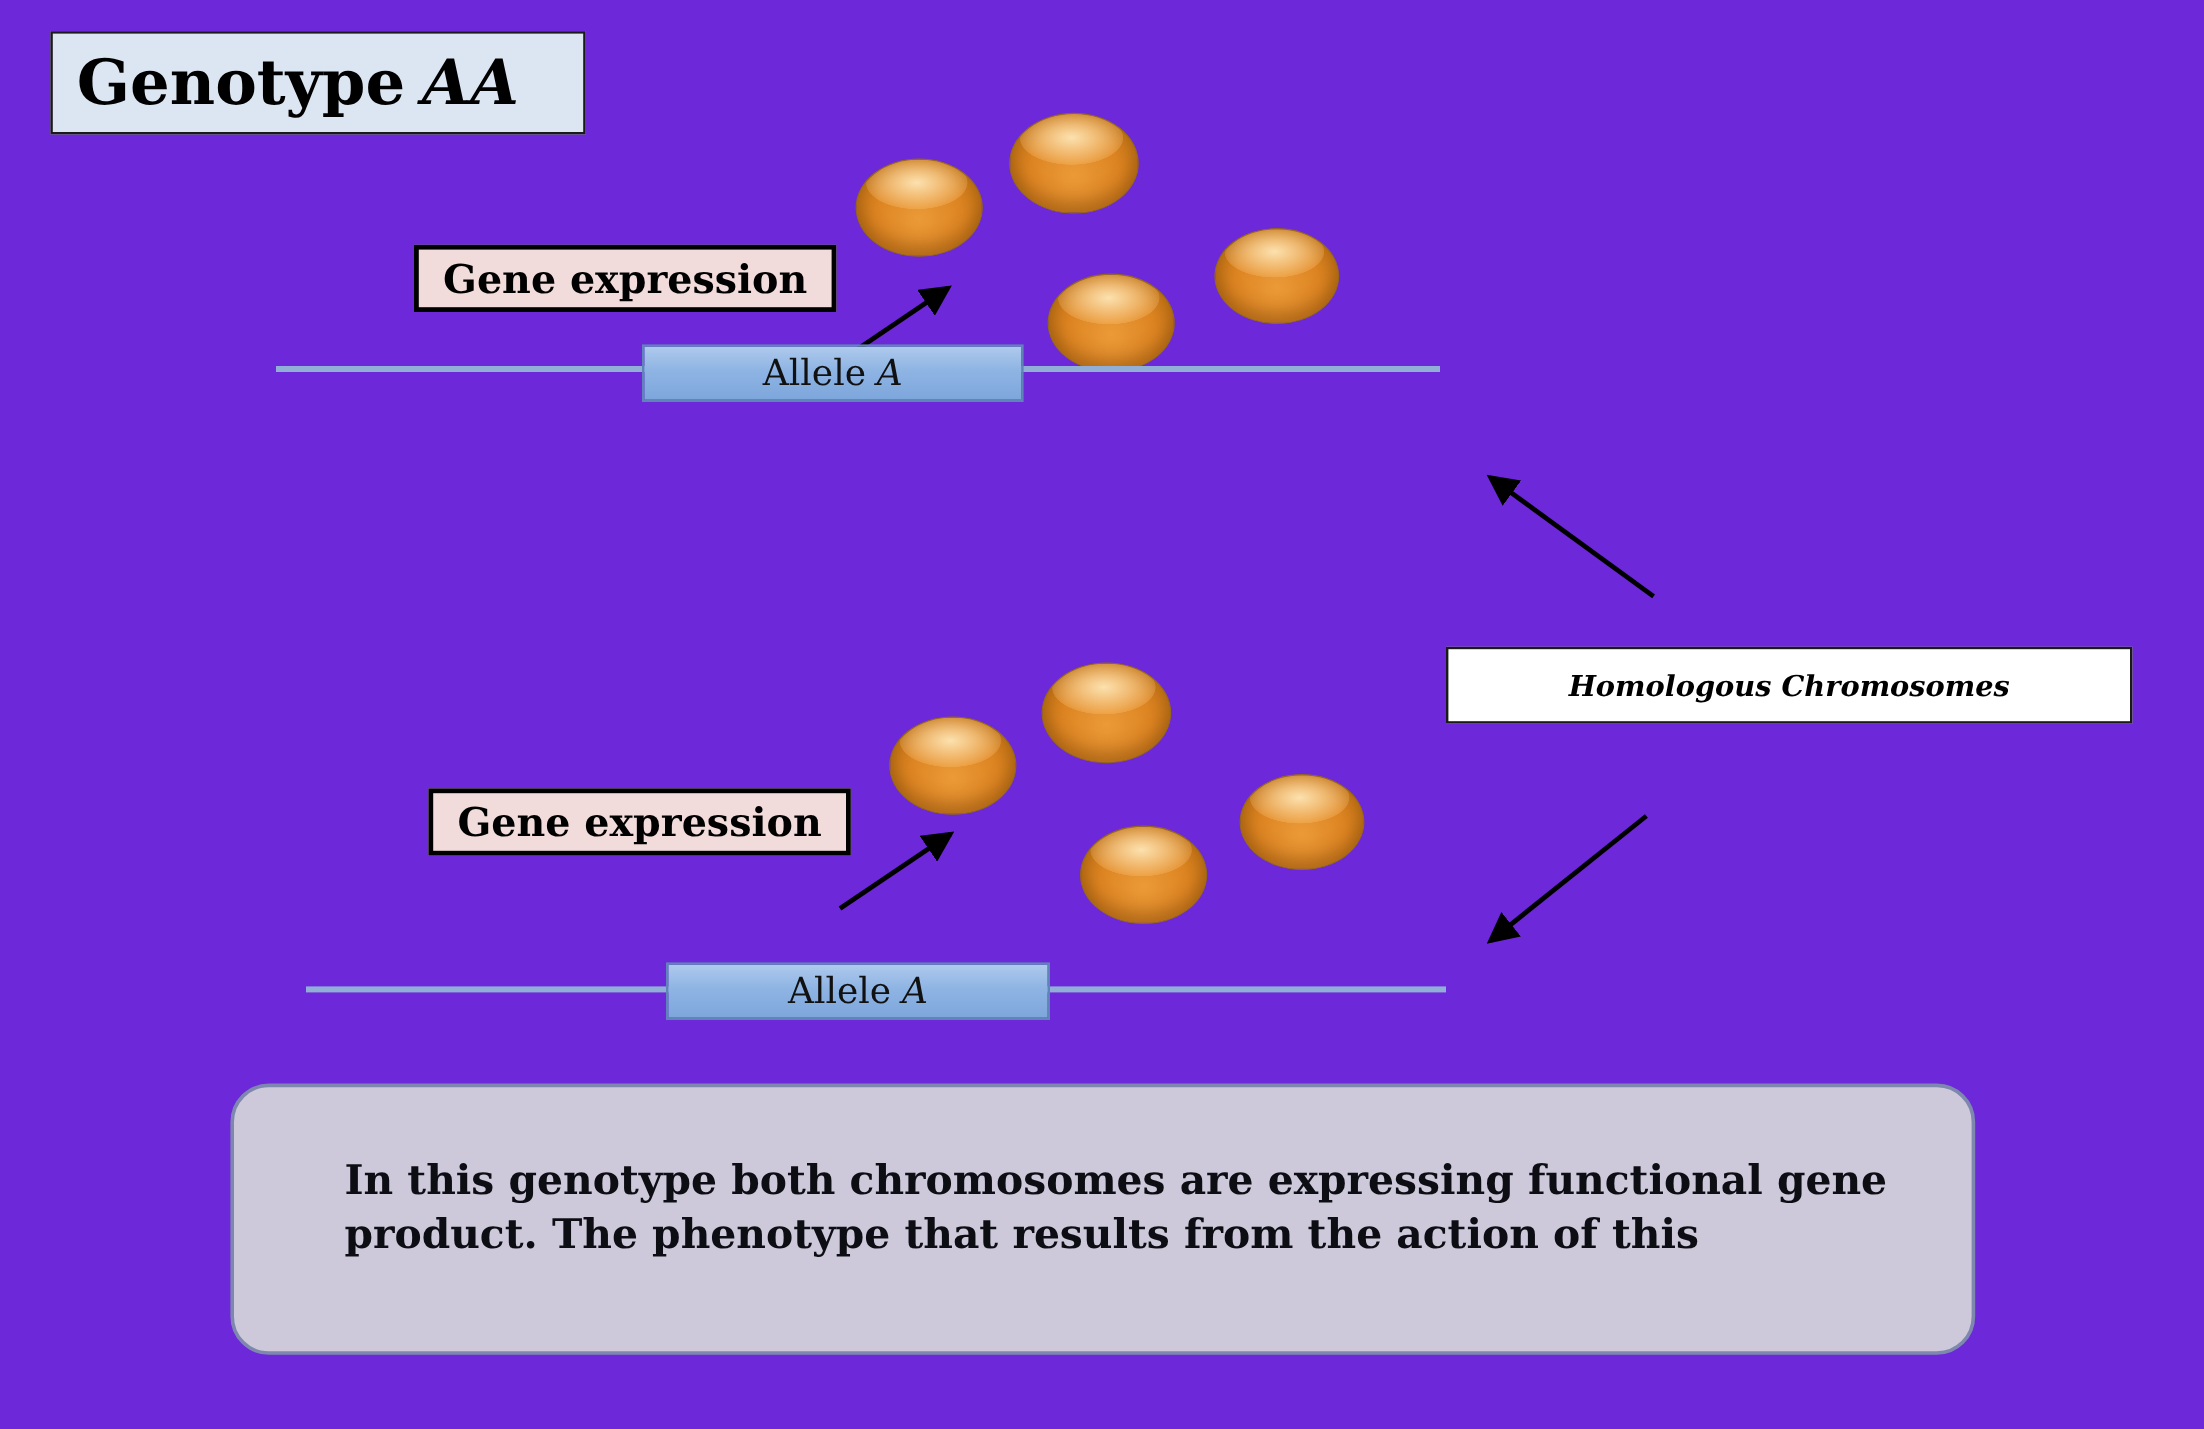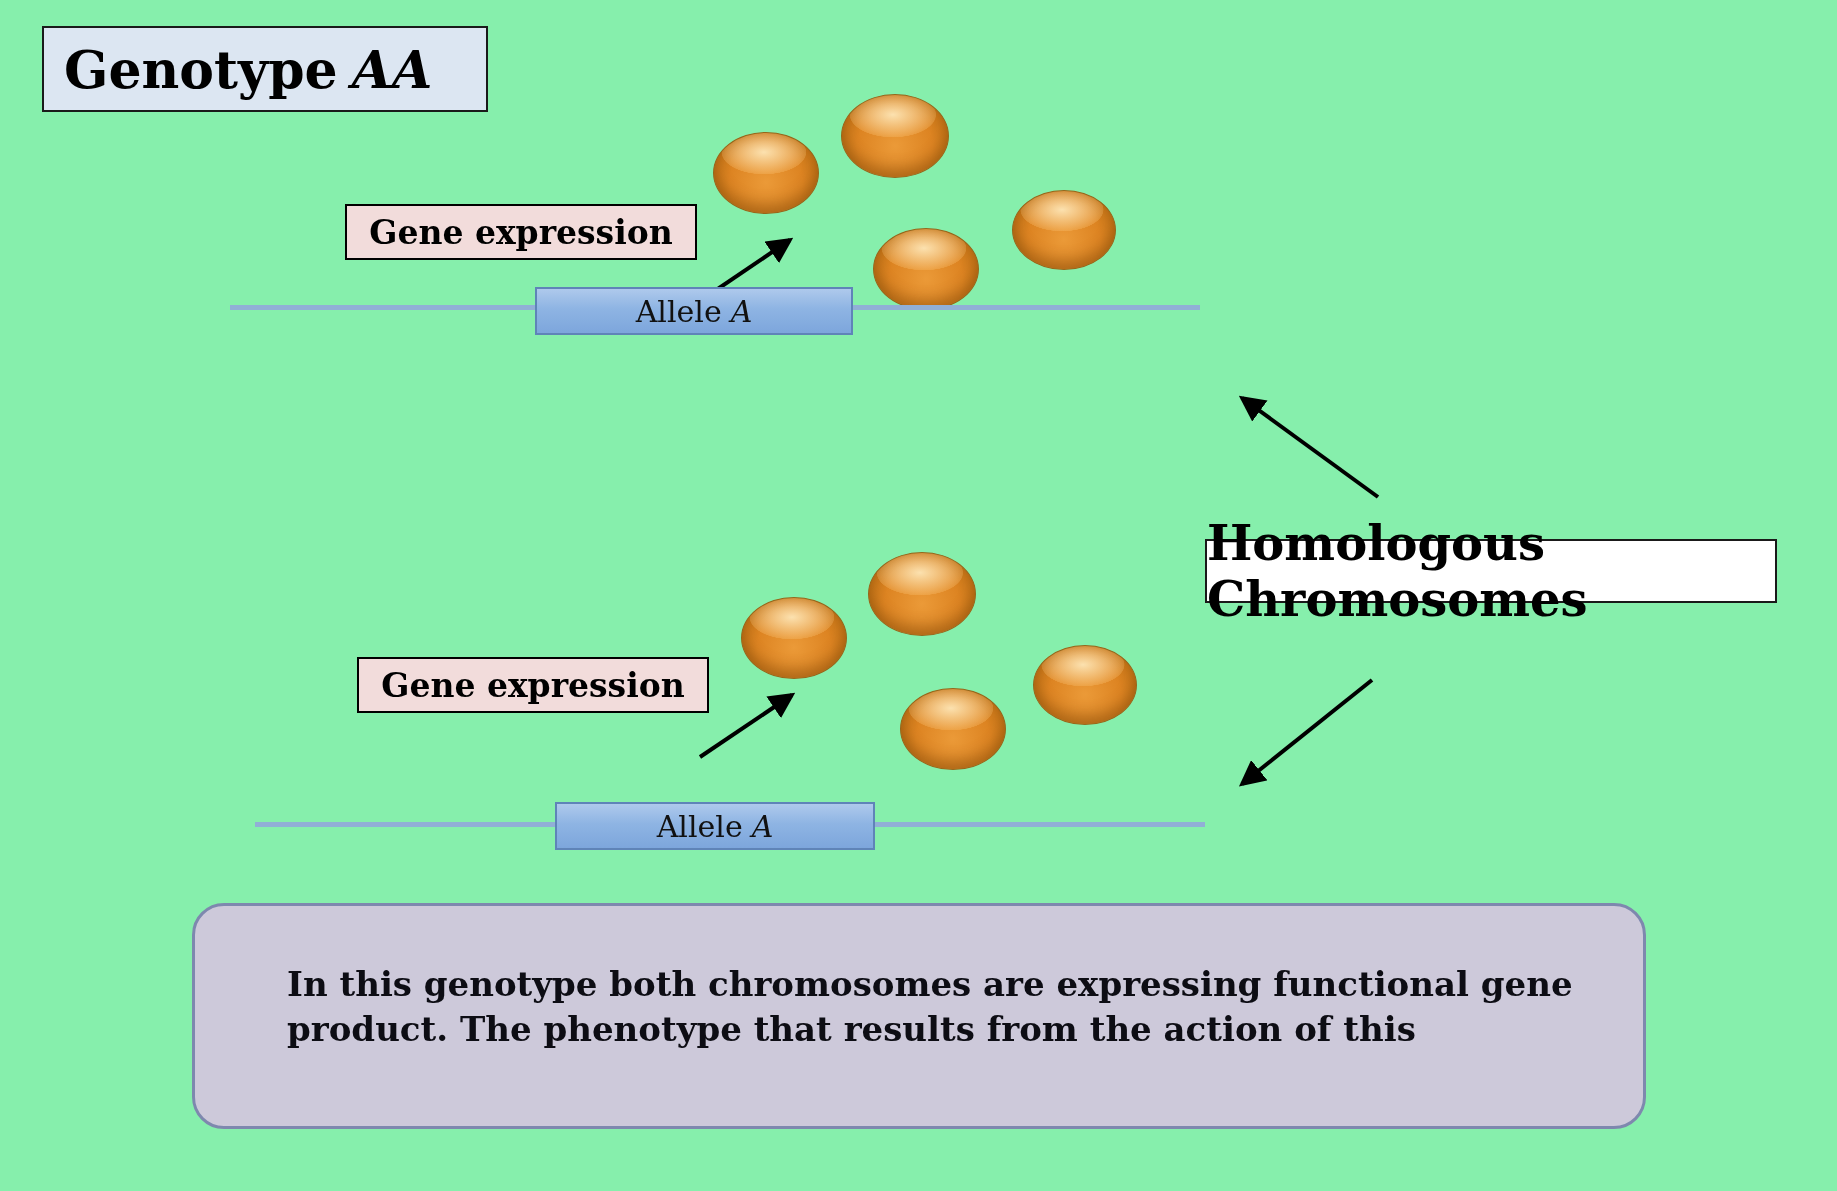--- a/index.html
+++ b/index.html
@@ -1,20 +1,20 @@
 <!DOCTYPE html>
 <html><head>
 <meta charset="utf-8">
 <style>
   html, body { margin: 0; padding: 0; background: #ffffff; }
   .canvas {
     position: relative;
     width: 1837px;
     height: 1191px;
-    background: #86efac;
+    background: #6d28d9;
     font-family: "DejaVu Serif", "Liberation Serif", serif;
     overflow: hidden;
   }
 
   .arrows-layer {
     position: absolute;
     left: 0; top: 0;
     width: 1837px; height: 1191px;
     pointer-events: none;
   }
@@ -32,21 +32,21 @@
     font-size: 52px;
     font-weight: bold;
     color: #000;
   }
   .title-box .italic { font-style: italic; margin-left: 14px; }
 
   .gene-expression-box {
     position: absolute;
     width: 352px; height: 56px;
     background: #f2dcdb;
-    border: 2px solid #000000;
+    border: 4px solid #000000;
     box-sizing: border-box;
     display: flex;
     align-items: center;
     justify-content: center;
     font-size: 33px;
     font-weight: bold;
     color: #000;
   }
   .gene-expression-box.top { left: 345px; top: 204px; }
   .gene-expression-box.bottom { left: 357px; top: 657px; }
@@ -88,23 +88,24 @@
   .homologous-box {
     position: absolute;
     left: 1205px; top: 539px;
     width: 572px; height: 64px;
     background: #ffffff;
     border: 2px solid #1a1a1a;
     box-sizing: border-box;
     display: flex;
     align-items: center;
     justify-content: center;
-    font-size: 48px;
+    font-size: 24px;
     font-weight: bold;
     color: #000;
+    font-style: italic;
   }
 
   .caption-box {
     position: absolute;
     left: 192px; top: 903px;
     width: 1454px; height: 226px;
     background: #cdc9da;
     border: 3px solid #7e88ae;
     border-radius: 32px;
     box-sizing: border-box;

